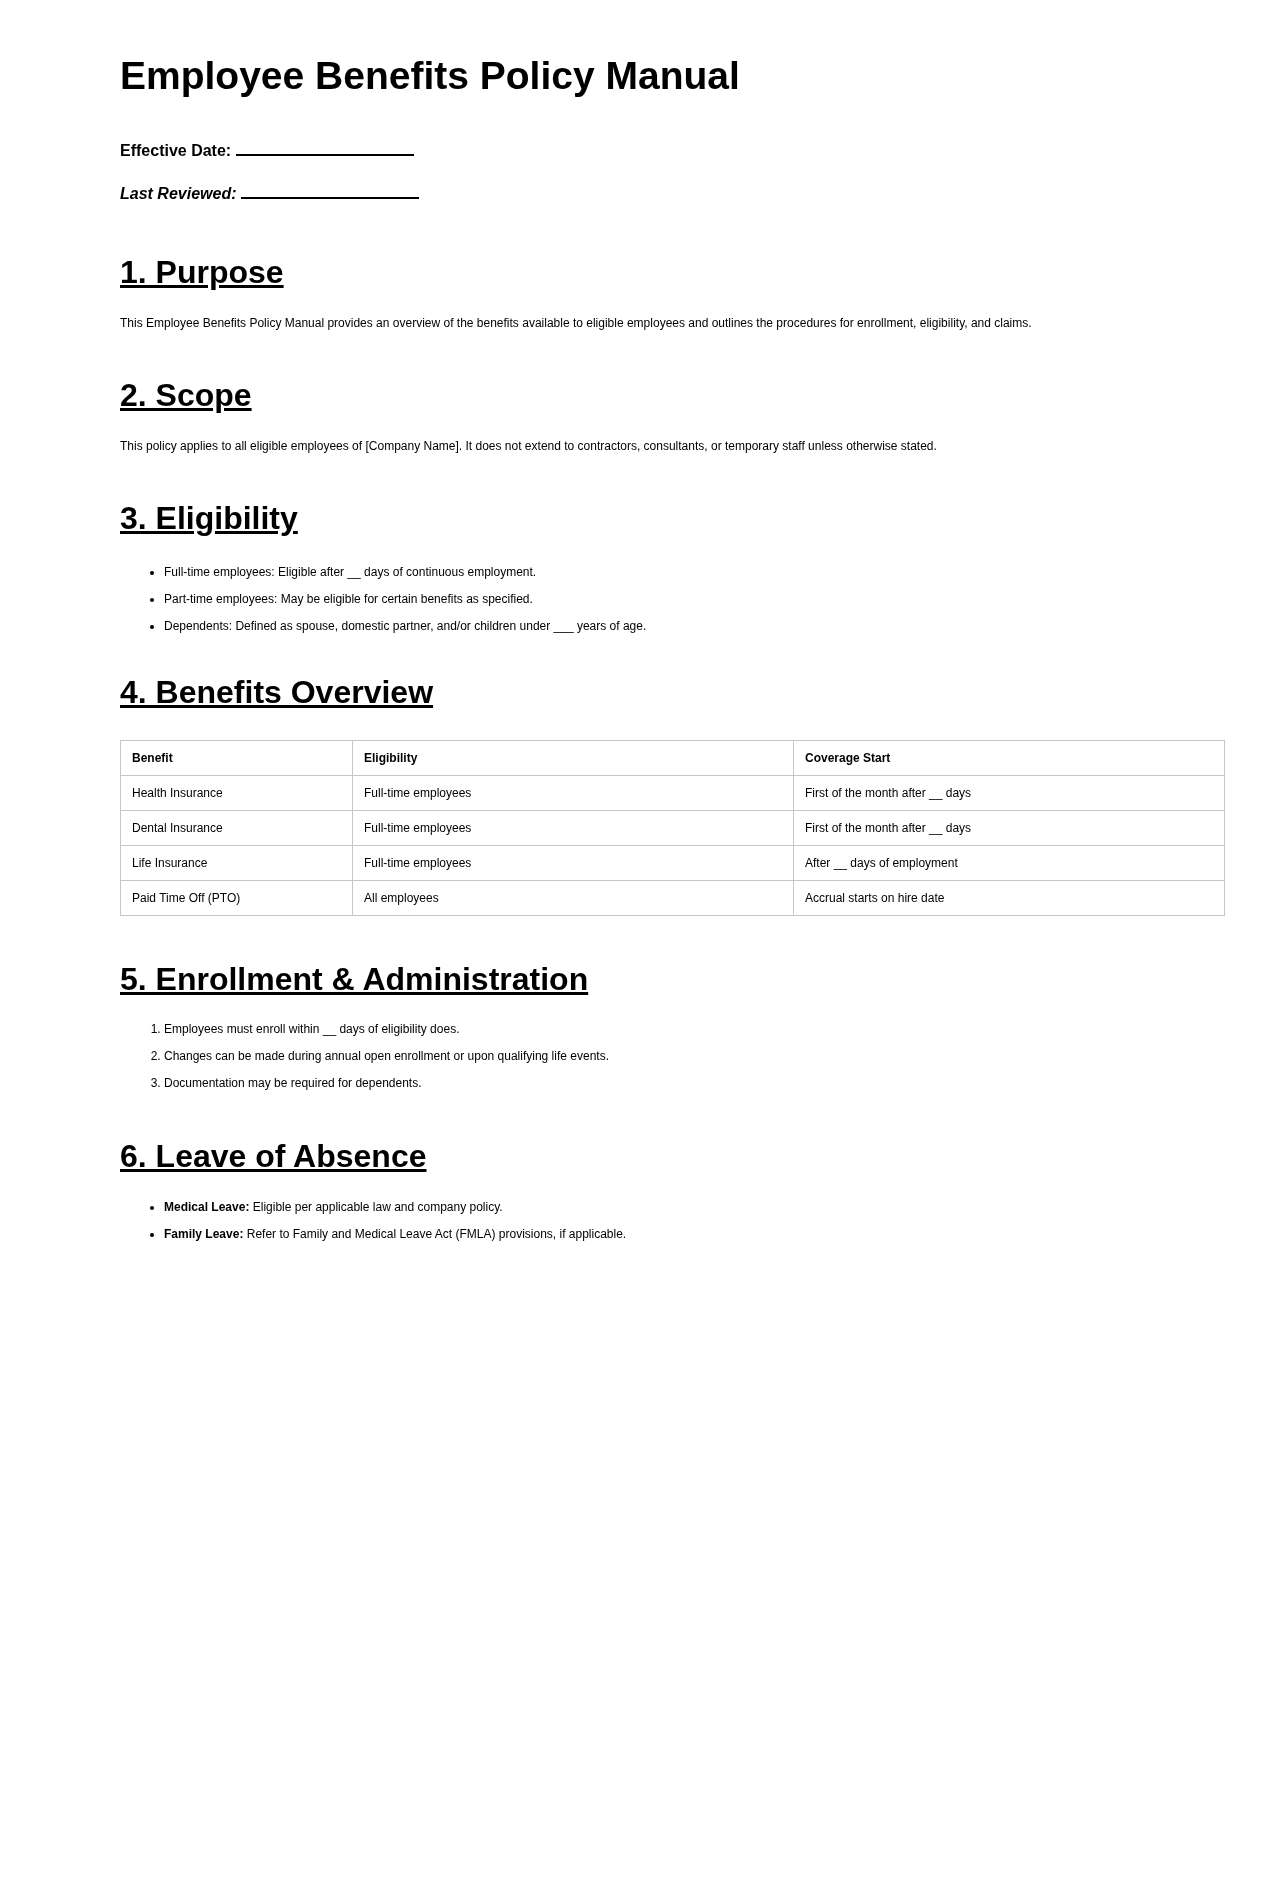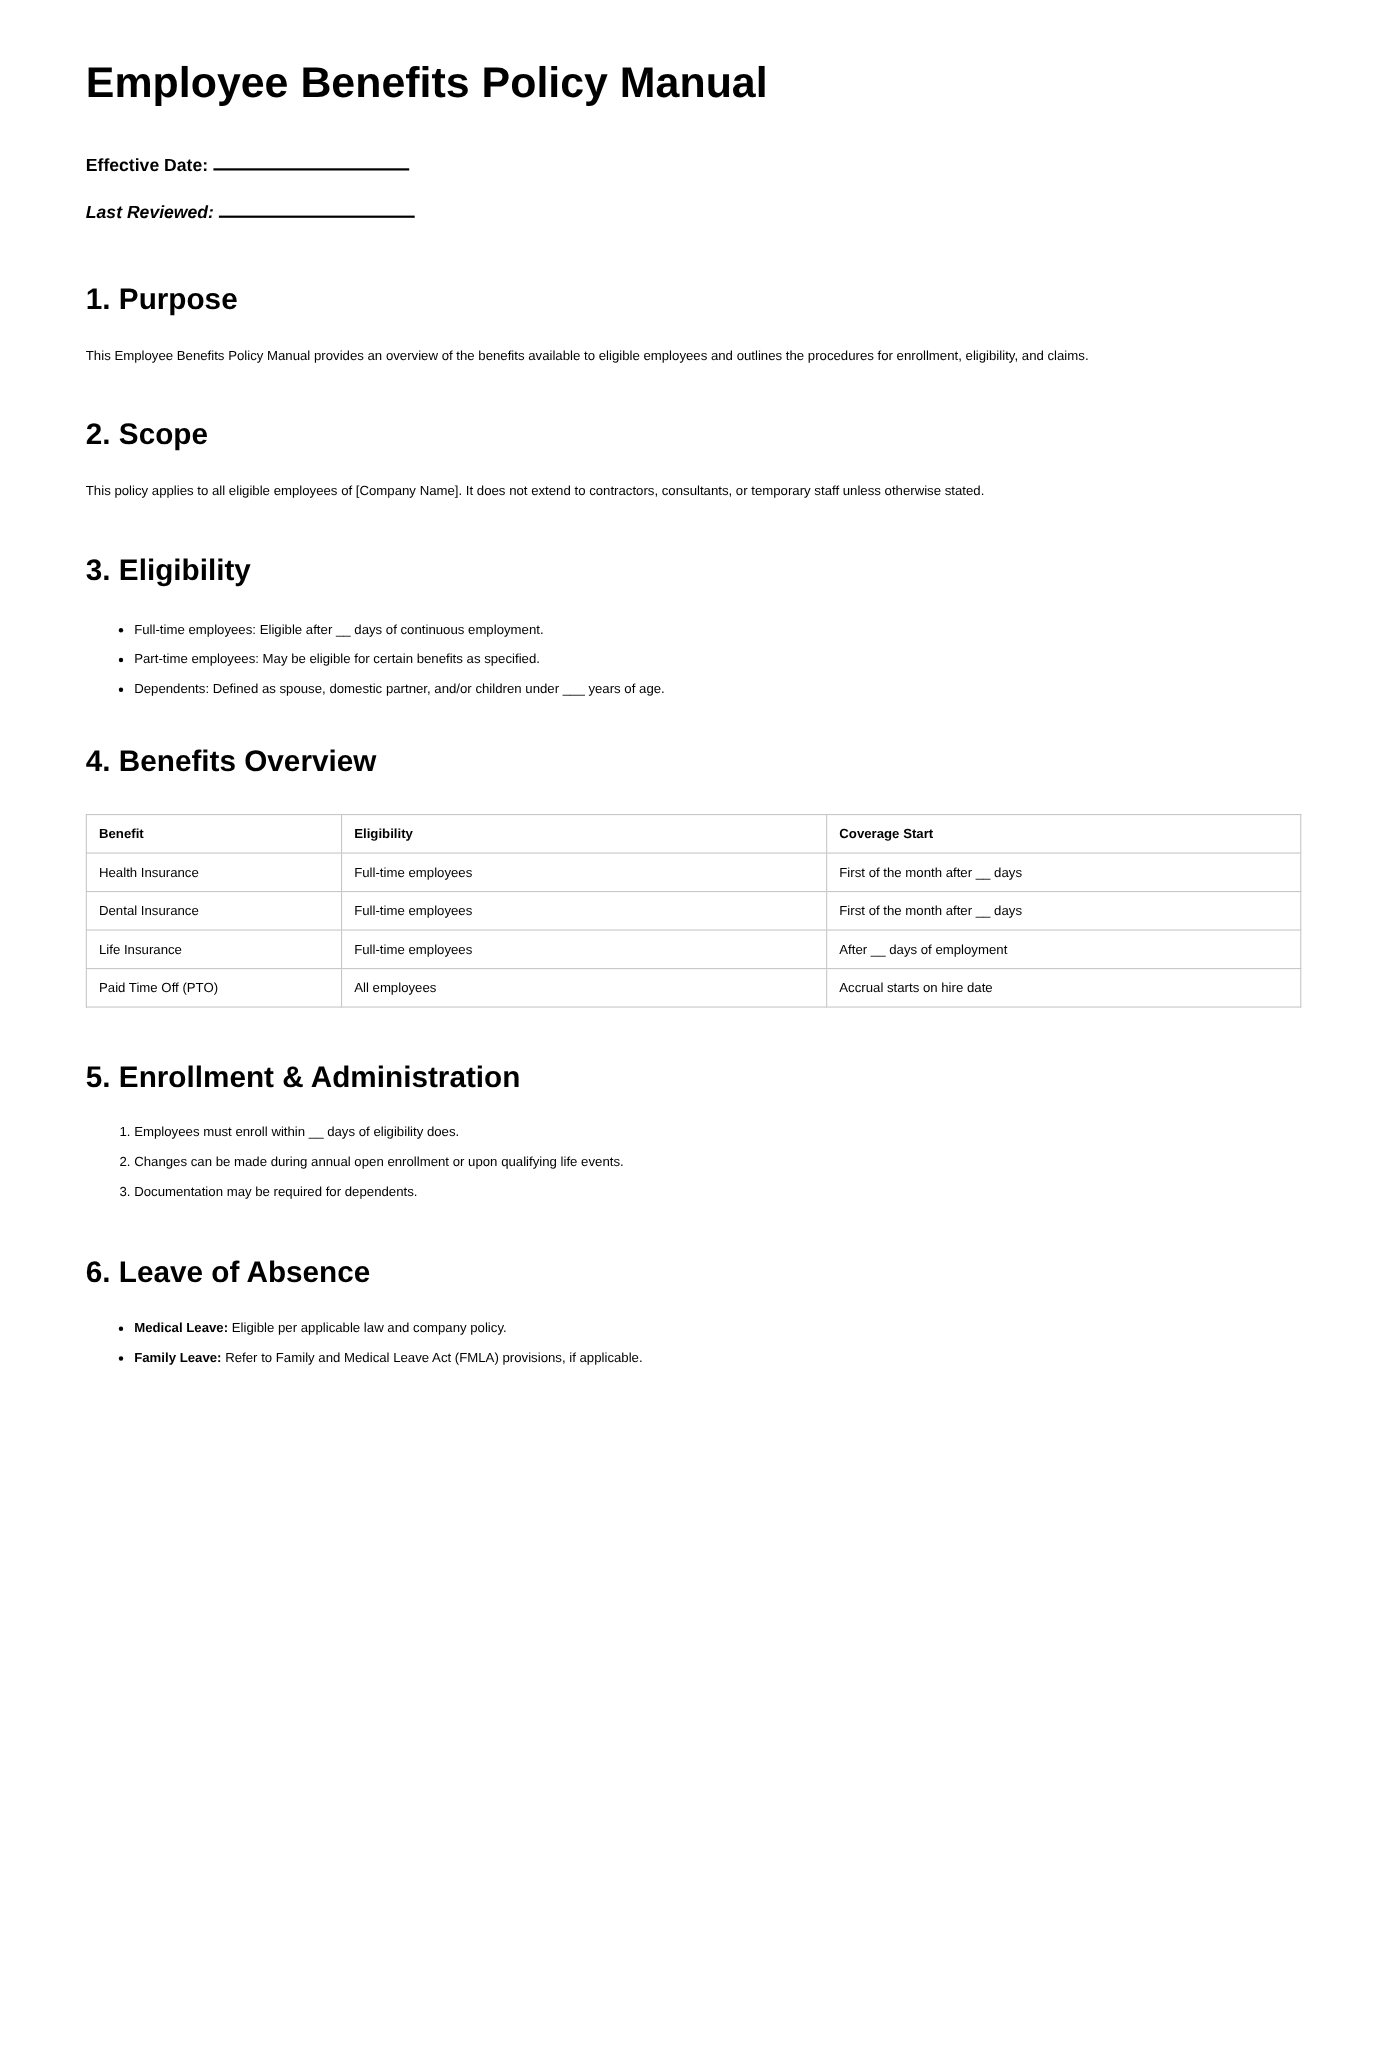--- a/index.html
+++ b/index.html
@@ -10,21 +10,21 @@
   *{margin:0;padding:0;box-sizing:border-box;}
   html,body{background:#ffffff;}
   body{
     font-family:"Liberation Sans","DejaVu Sans",sans-serif;
     color:var(--text);
   }
   .page{
     width:1263px;
     height:1384px;
     background:var(--bg);
-    padding:54px 78px 0 78px;
+    padding:54px 78px 0 120px;
     overflow:hidden;
   }
   .doc-title{
     font-size:39px;
     line-height:44px;
     font-weight:bold;
     letter-spacing:0;
   }
   .field-row{
     font-size:16px;
@@ -35,23 +35,24 @@
   .field-label{font-weight:bold;}
   .blank-line{
     display:inline-block;
     width:178px;
     height:14px;
     margin-left:5px;
     border-bottom:2px solid var(--text);
     vertical-align:baseline;
   }
   h2.sec-heading{
-    font-size:27px;
+    font-size:32px;
     line-height:31px;
     font-weight:bold;
+    text-decoration:underline;
   }
   .sec-purpose   h2{margin-top:53px;}
   .sec-scope     h2{margin-top:45px;}
   .sec-elig      h2{margin-top:45px;}
   .sec-benefits  h2{margin-top:39px;}
   .sec-enroll    h2{margin-top:48px;}
   .sec-leave     h2{margin-top:46px;}
   p.body-text{
     margin-top:24px;
     font-size:12px;

